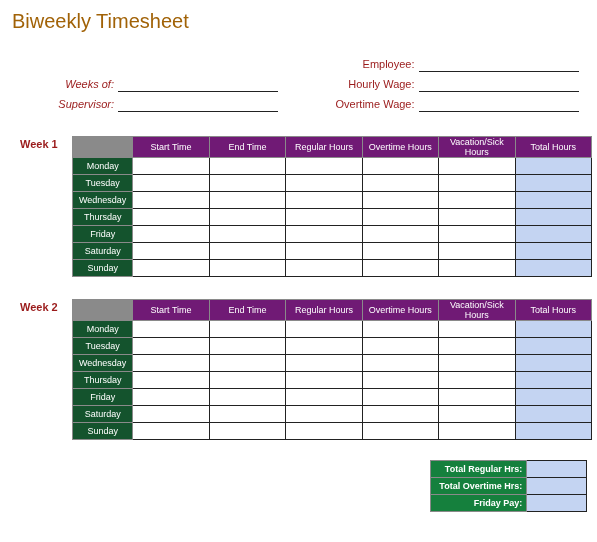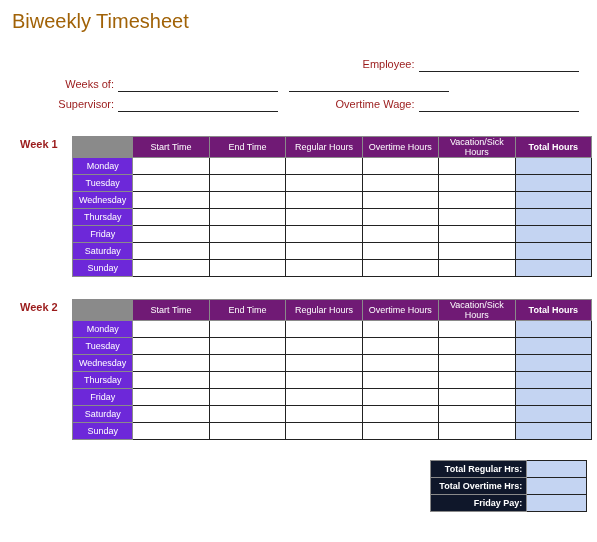--- a/index.html
+++ b/index.html
@@ -56,24 +56,24 @@
     text-align: center;
     vertical-align: middle;
   }
   table.ts th {
     background: #701a75;
     color: #ffffff;
     font-weight: normal;
     border: 1px solid #8a8a8a;
   }
   table.ts th.total-col {
-    font-weight: bold;
+    font-weight: normal;
   }
   table.ts td.daylabel {
-    background: #6d28d9;
+    background: #14532d;
     color: #ffffff;
     border: 1px solid #8a8a8a;
     font-size: 9px;
     width: 60px;
   }
   table.ts td.cell {
     border: 1px solid #222;
     background: #ffffff;
   }
   table.ts td.cell-total {
@@ -87,21 +87,21 @@
   }
   .col-w { width: 76px; }
   .summary {
     margin-top: 20px;
     margin-left: 420px;
   }
   table.sum {
     border-collapse: collapse;
   }
   table.sum td.slabel {
-    background: #0f172a;
+    background: #15803d;
     color: #ffffff;
     font-size: 9px;
     text-align: right;
     padding: 0 4px;
     height: 17px;
     border: 1px solid #8a8a8a;
     width: 98px;
     font-weight: bold;
   }
   table.sum td.sval {
@@ -112,21 +112,21 @@
   }
   .header-rows { margin-top: 13px; }
   .header-row {
     display: flex;
     justify-content: flex-start;
     height: 20px;
     align-items: flex-end;
   }
   .hcol-left { width: 280px; display:flex; }
   .hcol-right { width: 300px; display:flex; }
-  .hcol-left .hlabel { width: 108px; flex: 0 0 108px; }
+  .hcol-left .hlabel { width: 108px; flex: 0 0 108px; font-style: italic; }
   .hcol-right .hlabel { width: 130px; flex: 0 0 130px; }
 </style>
 </head>
 <body>
 
 <div class="title">Biweekly Timesheet</div>
 
 <div class="header-rows">
   <div class="header-row">
     <div class="hcol-left"></div>
@@ -134,20 +134,21 @@
       <div class="hlabel">Employee:</div>
       <div class="hline"></div>
     </div>
   </div>
   <div class="header-row">
     <div class="hcol-left header-block">
       <div class="hlabel">Weeks of:</div>
       <div class="hline"></div>
     </div>
     <div class="hcol-right header-block">
+      <div class="hlabel">Hourly Wage:</div>
       <div class="hline"></div>
     </div>
   </div>
   <div class="header-row">
     <div class="hcol-left header-block">
       <div class="hlabel">Supervisor:</div>
       <div class="hline"></div>
     </div>
     <div class="hcol-right header-block">
       <div class="hlabel">Overtime Wage:</div>

